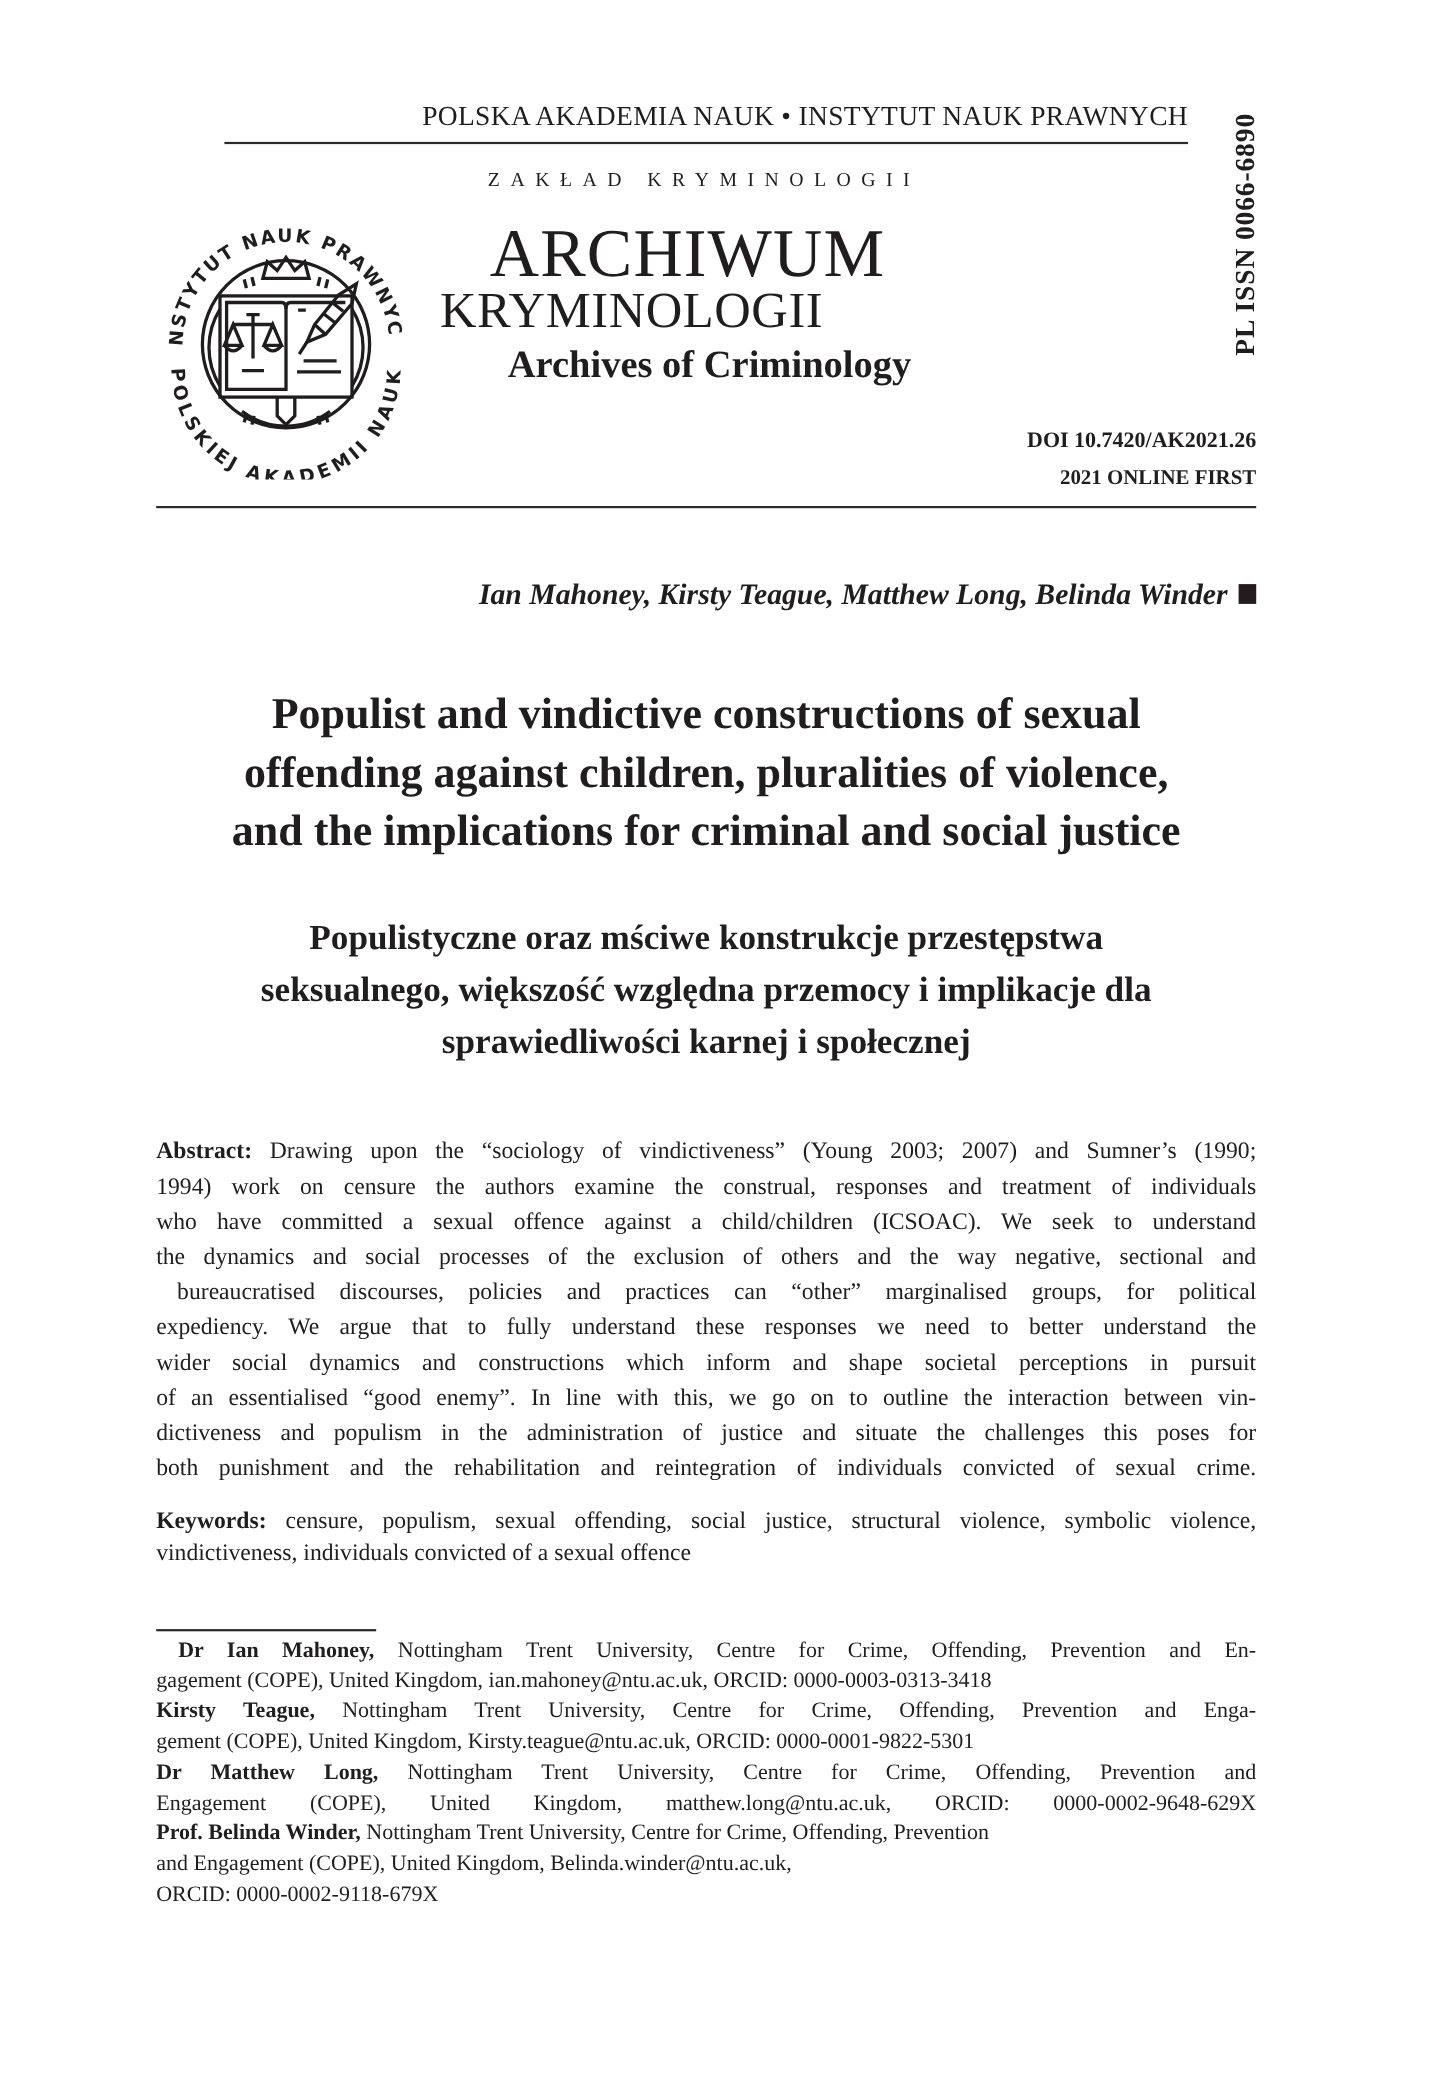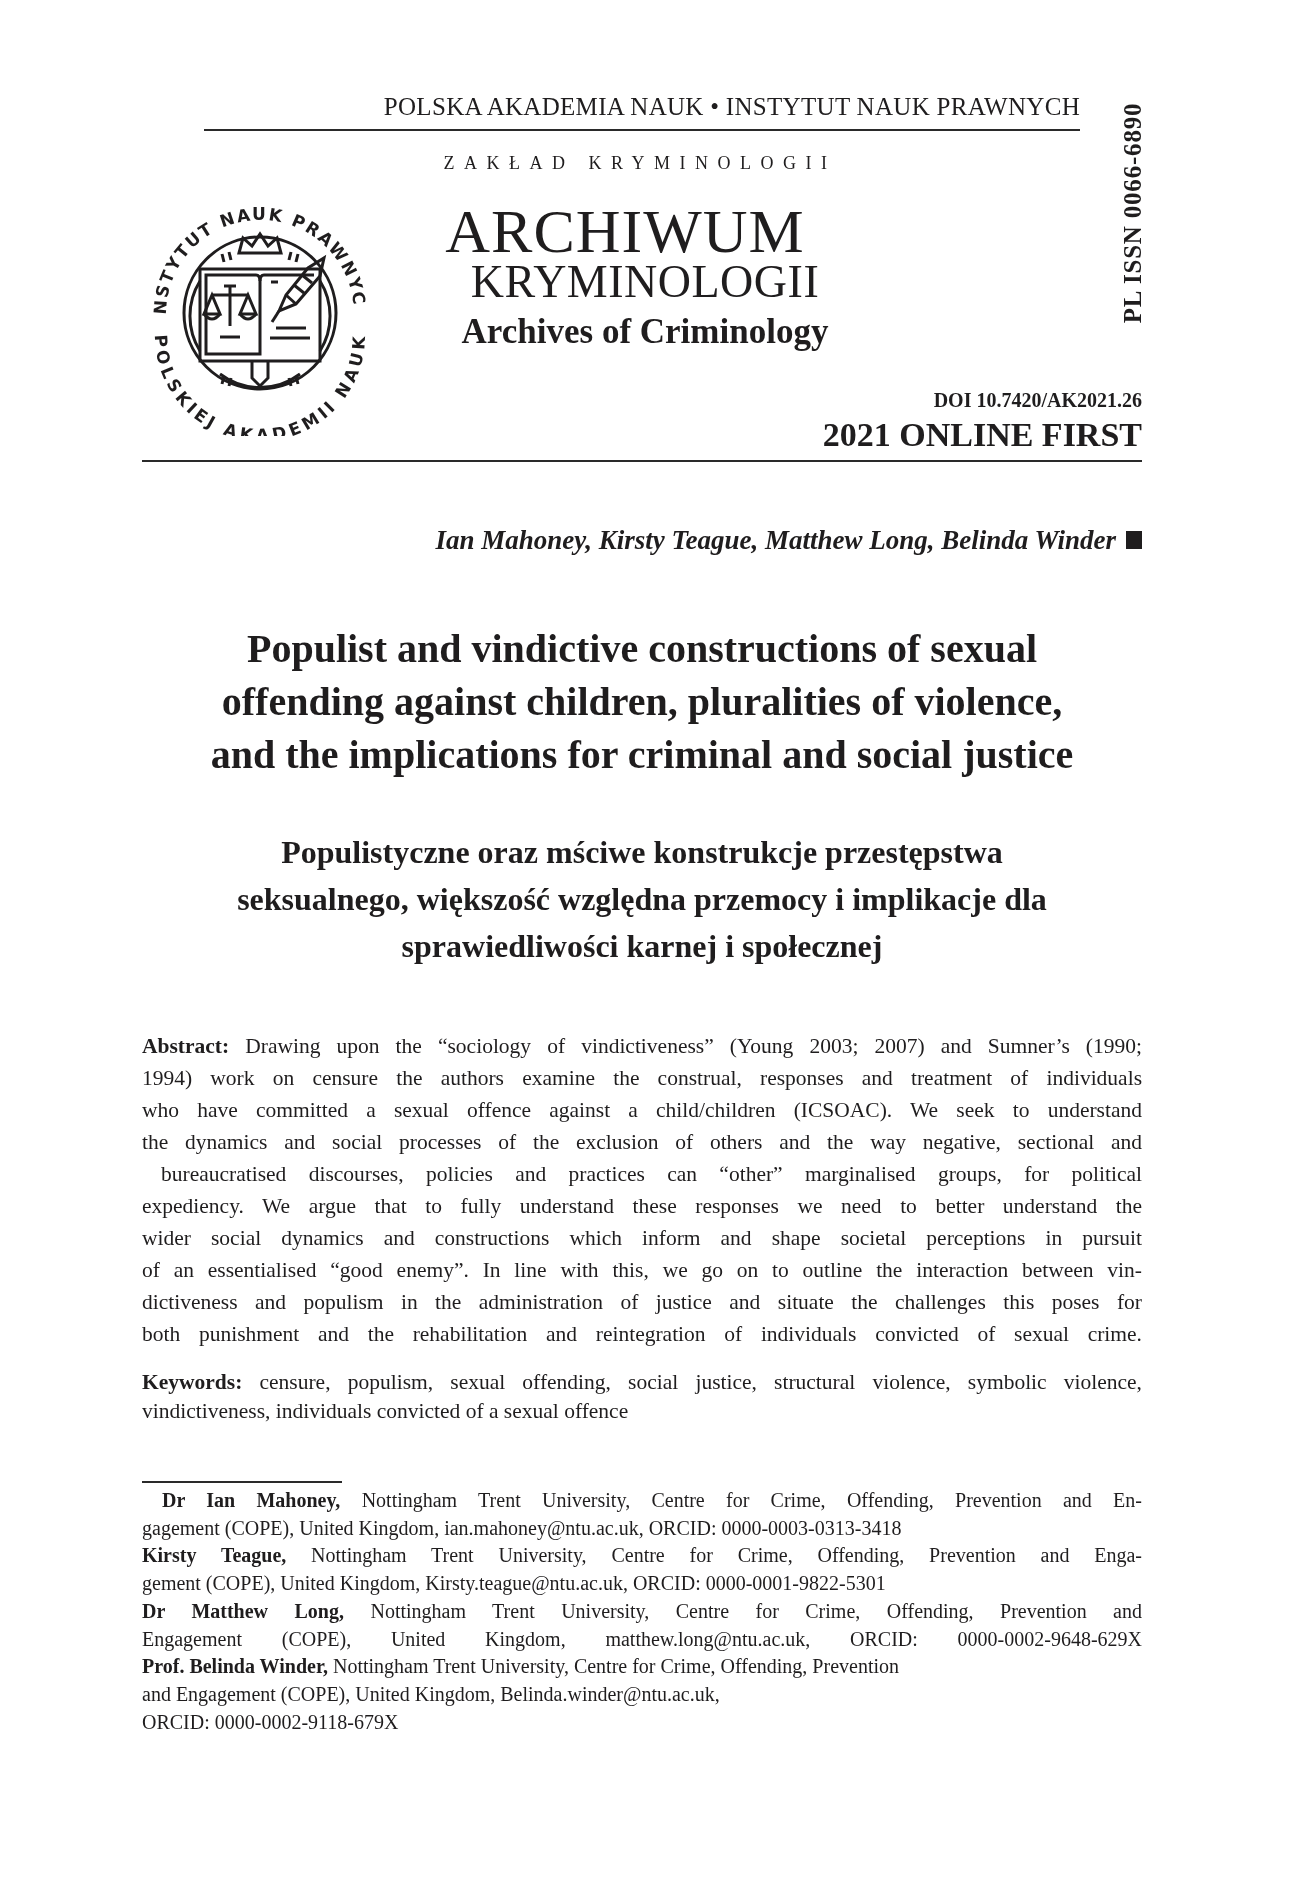--- a/index.html
+++ b/index.html
@@ -8,31 +8,31 @@
   .abs { position: absolute; }
   .rule { position: absolute; height: 0; border-top: 2px solid #2a2a2a; }
 
   #inst-header { left: 204px; width: 876px; top: 92px; text-align: right;
     font-size: 25px; letter-spacing: 0.3px; line-height: 30px; }
   #rule-top { left: 204px; width: 876px; top: 129px; }
   #dept { left: 400px; width: 480px; top: 148px; text-align: center;
     font-size: 18px; letter-spacing: 9.5px; line-height: 30px; }
   #journal-pl-1 { left: 380px; width: 490px; top: 200px; text-align: center;
     font-size: 62px; line-height: 62px; letter-spacing: 1px; }
-  #journal-pl-2 { left: 400px; width: 490px; top: 258px; text-align: center;
+  #journal-pl-2 { left: 400px; width: 490px; top: 258px; text-align: left;
     font-size: 46px; line-height: 48px; letter-spacing: 0.5px; }
   #journal-en { left: 400px; width: 490px; top: 312px; text-align: center;
     font-size: 35px; line-height: 40px; font-weight: bold; }
 
   #issn { left: 1118px; top: 95px; width: 30px; height: 235px; }
   #issn span { position: absolute; left: 50%; top: 50%; white-space: nowrap;
     transform: translate(-50%, -50%) rotate(-90deg); font-size: 25px; font-weight: bold; letter-spacing: 0.8px; }
 
   #doi { right: 158px; top: 388px; font-size: 20px; font-weight: bold; line-height: 24px; }
-  #issue { right: 158px; top: 418px; font-size: 34px; font-weight: bold; line-height: 34px; }
+  #issue { right: 158px; top: 418px; font-size: 19px; font-weight: bold; line-height: 34px; }
   #rule-header-bottom { left: 142px; width: 1000px; top: 460px; }
 
   #logo { left: 138px; top: 186px; width: 240px; height: 250px; }
 
   #authors { right: 158px; top: 523px; font-size: 27px; font-style: italic; font-weight: bold;
     line-height: 34px; display: flex; align-items: center; gap: 10px; }
   #authors .sq { width: 16px; height: 18px; background: #1f1d1e; display: inline-block; }
 
   #title-en { left: 142px; width: 1000px; top: 622px; text-align: center;
     font-size: 40px; font-weight: bold; line-height: 53px; }

